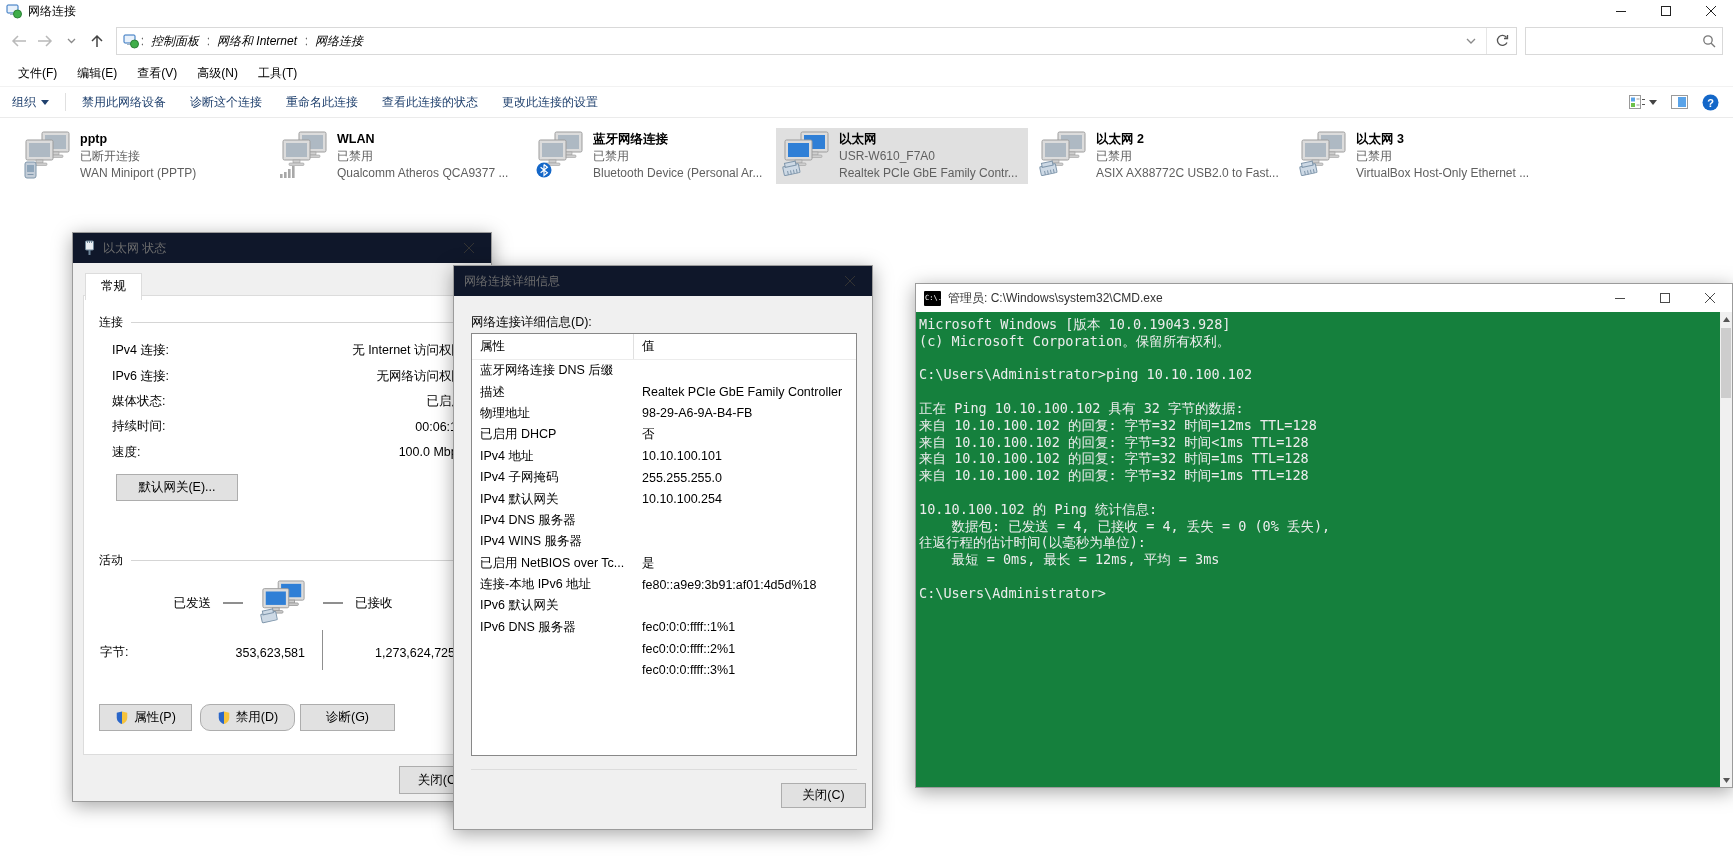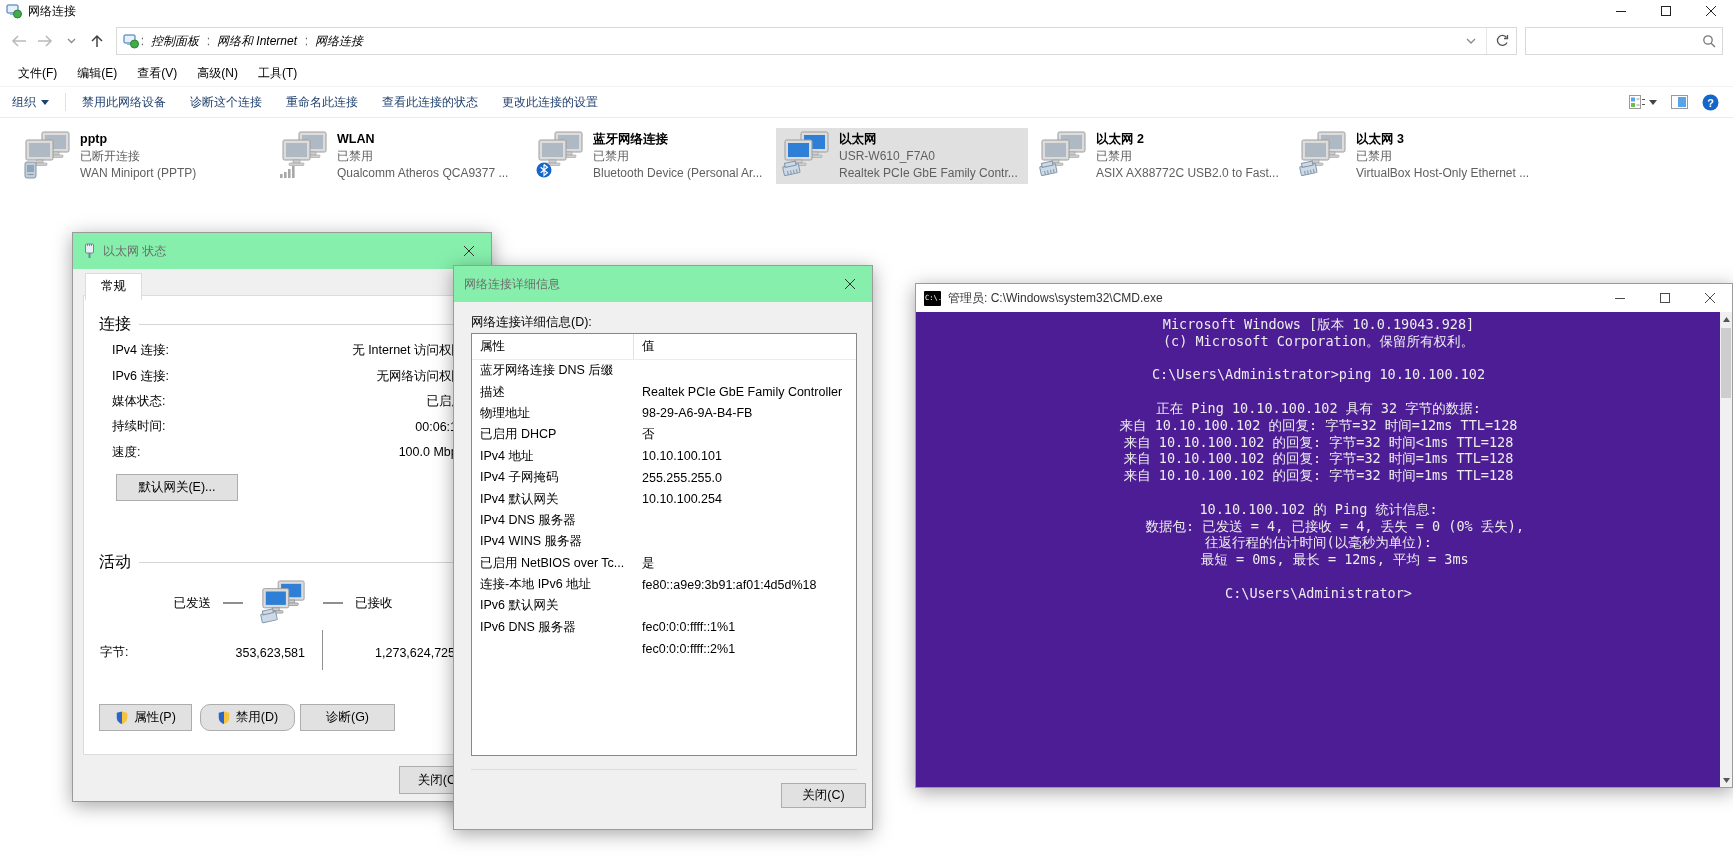--- a/index.html
+++ b/index.html
@@ -52,34 +52,34 @@
   .adapter svg .stand { fill:#cfcfcf; stroke:#9d9d9d; stroke-width:.6; }
   .adapter svg .sub { display:none; }
   .adapter.icon-rj45 svg .sub-rj45 { display:block; }
   .adapter.icon-wifi svg .sub-wifi { display:block; }
   .adapter.icon-bluetooth svg .sub-bluetooth { display:block; }
   .adapter.icon-phone svg .sub-phone { display:block; }
 
   
   .win { position:absolute; box-shadow:0 4px 18px rgba(0,0,0,.35); }
   .dlg { background:#f0f0f0; border:1px solid #9b9b9b; }
-  .dlg-titlebar { height:36px; display:flex; align-items:center; background:#86efac; padding-left:10px; color:#6d6d6d; }
+  .dlg-titlebar { height:30px; display:flex; align-items:center; background:#0f172a; padding-left:10px; color:#6d6d6d; }
   .dlg-titlebar .dlg-title { margin-left:7px; font-size:12px; }
   .dlg-close { margin-left:auto; width:45px; height:29px; display:flex; align-items:center; justify-content:center; }
 
   .btn { background:#e1e1e1; border:1px solid #adadad; font:inherit; font-size:12.5px;
     display:flex; align-items:center; justify-content:center; gap:5px; }
 
   
   .dlg-status { left:72px; top:232px; width:420px; height:570px; z-index:10; }
   .dlg-status .tab { position:absolute; left:12px; top:40px; padding:4px 15px 5px;
     background:#fff; border:1px solid #dcdcdc; border-bottom:none; z-index:2; font-size:12.5px; }
   .tabpanel { position:absolute; left:10px; top:62px; width:400px; height:460px;
     background:#fff; border:1px solid #dcdcdc; }
-  .group { position:absolute; left:15px; right:15px; display:flex; align-items:center; font-size:16px; }
+  .group { position:absolute; left:15px; right:15px; display:flex; align-items:center; font-size:12px; }
   .group .group-line { flex:1; border-top:1px solid #d5d5d5; margin-left:8px; }
   .g-conn { top:18px; } .g-act { top:256px; }
   .conn-rows { position:absolute; left:28px; right:18px; top:42px; }
   .conn-row { height:25.4px; display:flex; justify-content:space-between; align-items:center; font-size:12.5px; }
   .btn-details { position:absolute; left:32px; top:178px; width:122px; height:27px; }
   .act-row { position:absolute; left:0; right:0; top:284px; display:flex; align-items:center; justify-content:center; }
   .dash { width:20px; height:2px; background:#8f8f8f; margin:0 12px; }
   .act-label { font-size:12.5px; }
   .bytes-row { position:absolute; left:16px; top:348px; width:355px; display:flex; align-items:center; font-size:12.5px; }
   .bytes-label { width:60px; }
@@ -106,21 +106,21 @@
   .btn-close-details { position:absolute; left:327px; top:517px; width:85px; height:25px; }
 
   
   .cmd { left:915px; top:283px; width:818px; height:505px; border:1px solid #9b9b9b; background:#050505; z-index:5; box-shadow:0 4px 18px rgba(0,0,0,.35); position:absolute; }
   .cmd-titlebar { height:28px; background:#fff; display:flex; align-items:center; padding-left:8px; color:#333; }
   .cmd-ico { width:17px; height:15px; background:#000; color:#fff; font-size:7px; font-family:"DejaVu Sans Mono",monospace;
     display:flex; align-items:center; padding-left:1px; border-radius:1px; flex:none; }
   .cmd-title { margin-left:7px; font-size:12px; white-space:nowrap; }
   .cmd-ctrls { margin-left:auto; display:flex; }
   .cmd-ctrls .win-ctrl { height:28px; }
-  .cmd-body { position:absolute; left:0; right:0; top:28px; bottom:0; background:#4c1d95;text-align:center; }
+  .cmd-body { position:absolute; left:0; right:0; top:28px; bottom:0; background:#15803d; }
   .cmd-lines { position:absolute; left:3px; top:4px; right:14px; color:#ececec;
     font-family:"DejaVu Sans Mono","Liberation Mono",monospace; font-size:13.5px; }
   .cmd-line { height:16.8px; line-height:16.8px; white-space:pre; }
   .cmd-scrollbar { position:absolute; right:0; top:0; bottom:0; width:12px; background:#f0f0f0; }
   .sb-arrow { height:14px; display:flex; align-items:center; justify-content:center; }
   .sb-arrow.down { position:absolute; bottom:0; left:0; right:0; }
   .sb-thumb { position:absolute; top:16px; left:1px; width:10px; height:70px; background:#cdcdcd; }
 </style>
 </head>
 <body>
@@ -708,20 +708,24 @@
           <span class="dval"></span>
         </div>
         <div class="drow">
           <span class="dprop">IPv6 DNS 服务器</span>
           <span class="dval">fec0:0:0:ffff::1%1</span>
         </div>
         <div class="drow">
           <span class="dprop"></span>
           <span class="dval">fec0:0:0:ffff::2%1</span>
         </div>
+        <div class="drow">
+          <span class="dprop"></span>
+          <span class="dval">fec0:0:0:ffff::3%1</span>
+        </div>
       </div>
   </div>
   <div class="details-sep"></div>
   <button class="btn btn-close-details">关闭(C)</button>
 </div>
 
 <div class="cmd">
   <div class="cmd-titlebar">
     <div class="cmd-ico">C:\.</div>
     <span class="cmd-title">管理员: C:\Windows\system32\CMD.exe</span>

